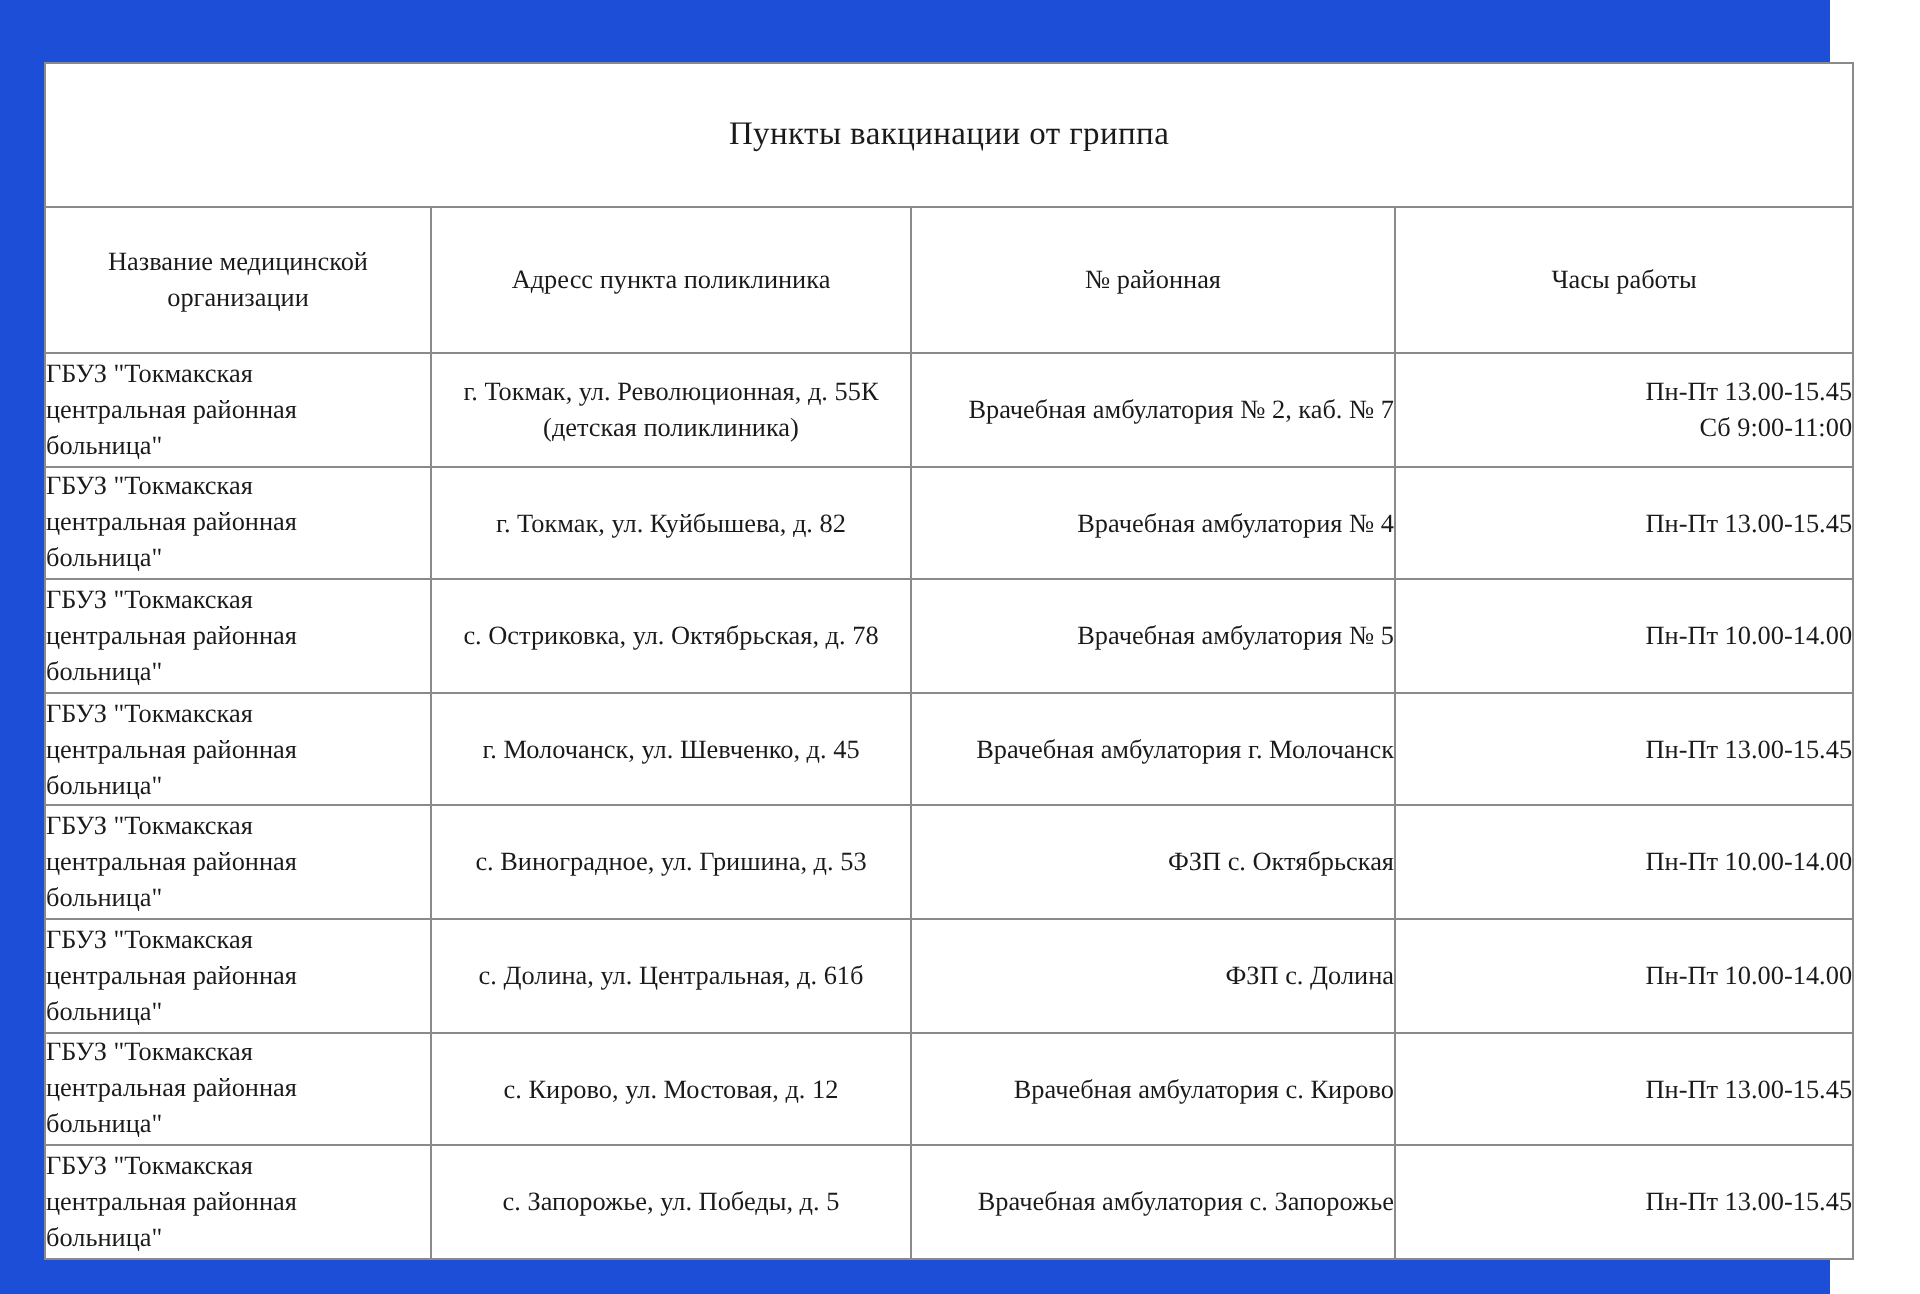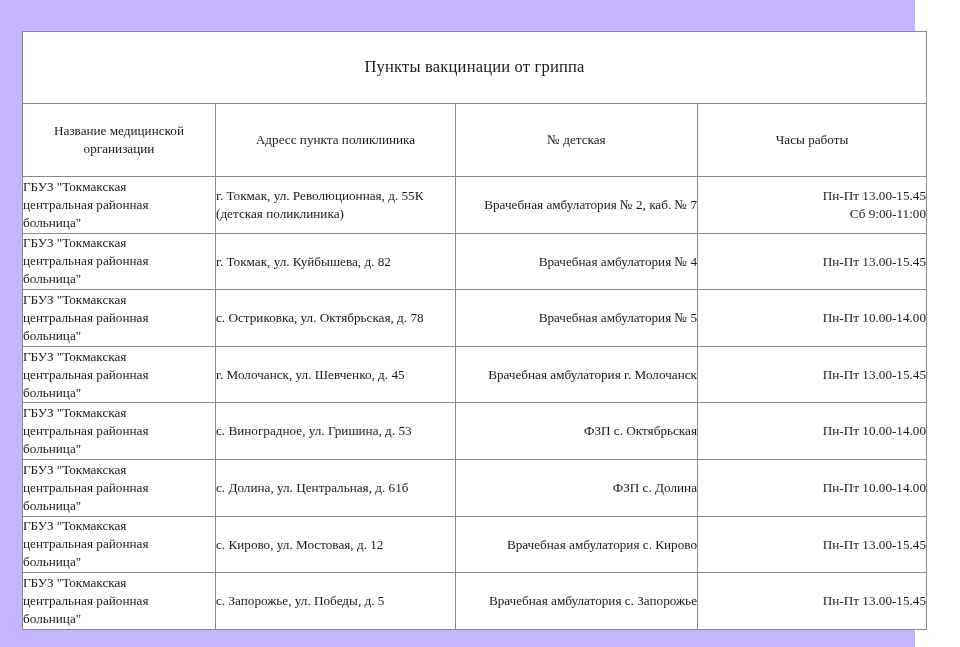--- a/index.html
+++ b/index.html
@@ -12,21 +12,21 @@
     height: 647px;
     font-family: "Liberation Serif", "DejaVu Serif", serif;
     color: #1a1a1a;
     overflow: hidden;
   }
 
   .page {
     position: relative;
     width: 915px;
     height: 647px;
-    background: #c4b5fd;
+    background: #1d4ed8;
   }
 
   .doc-table {
     position: absolute;
     left: 22px;
     top: 31px;
     width: 904px;
     border-collapse: collapse;
     table-layout: fixed;
     background: #ffffff;
@@ -72,21 +72,21 @@
   
   .body-row td {
     height: 55.6px;
   }
   .cell-org {
     text-align: left;
     padding: 5px 6px 5px 7px;
     vertical-align: middle;
   }
   .cell-addr {
-    text-align: left;
+    text-align: center;
     padding: 5px 8px 5px 10px;
     vertical-align: middle;
     margin-top: 15px;
   }
   .cell-room {
     text-align: right;
     padding: 5px 8px 5px 10px;
     vertical-align: middle;
     margin-left: 26px;
   }
@@ -127,21 +127,21 @@
       </tr>
       <tr>
         <th class="head-cell">
           <span class="head-text">Название медицинской
 организации</span>
         </th>
         <th class="head-cell">
           <span class="head-text">Адресс пункта поликлиника</span>
         </th>
         <th class="head-cell">
-          <span class="head-text">№ детская</span>
+          <span class="head-text">№ районная</span>
         </th>
         <th class="head-cell">
           <span class="head-text">Часы работы</span>
         </th>
       </tr>
     </thead>
 
     <tbody>
       <tr class="body-row">
         <td class="cell-org">

